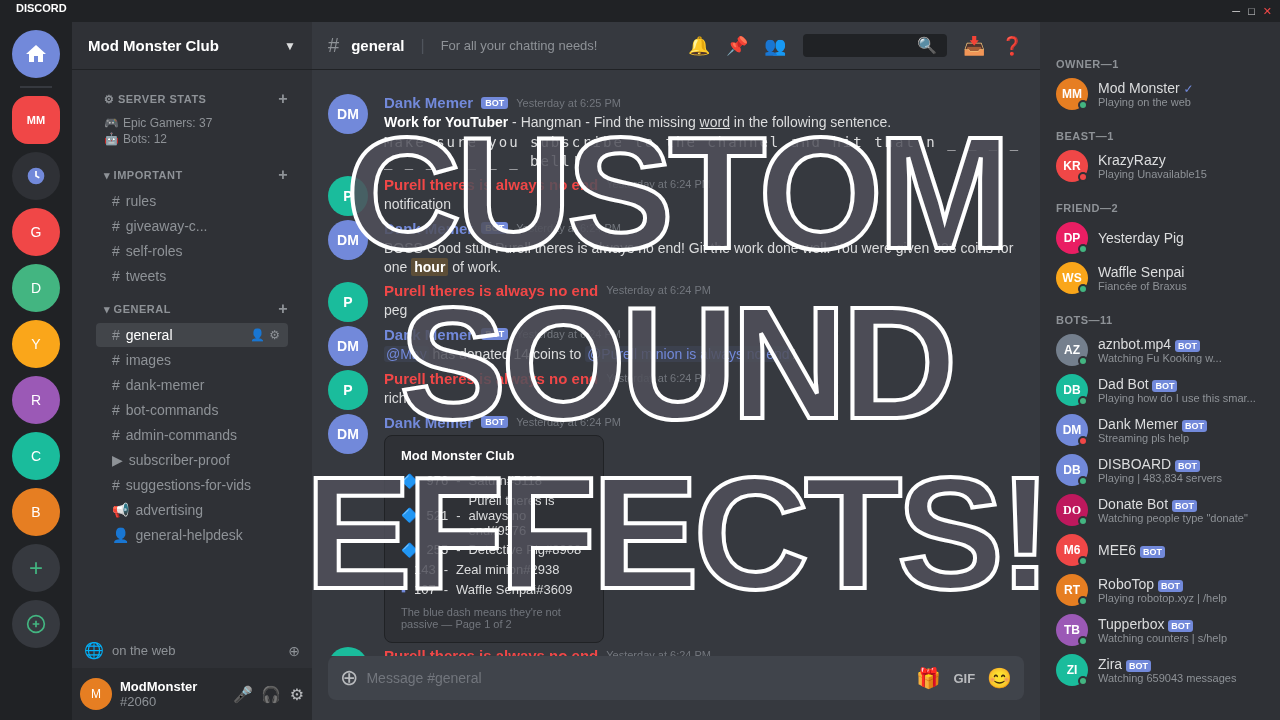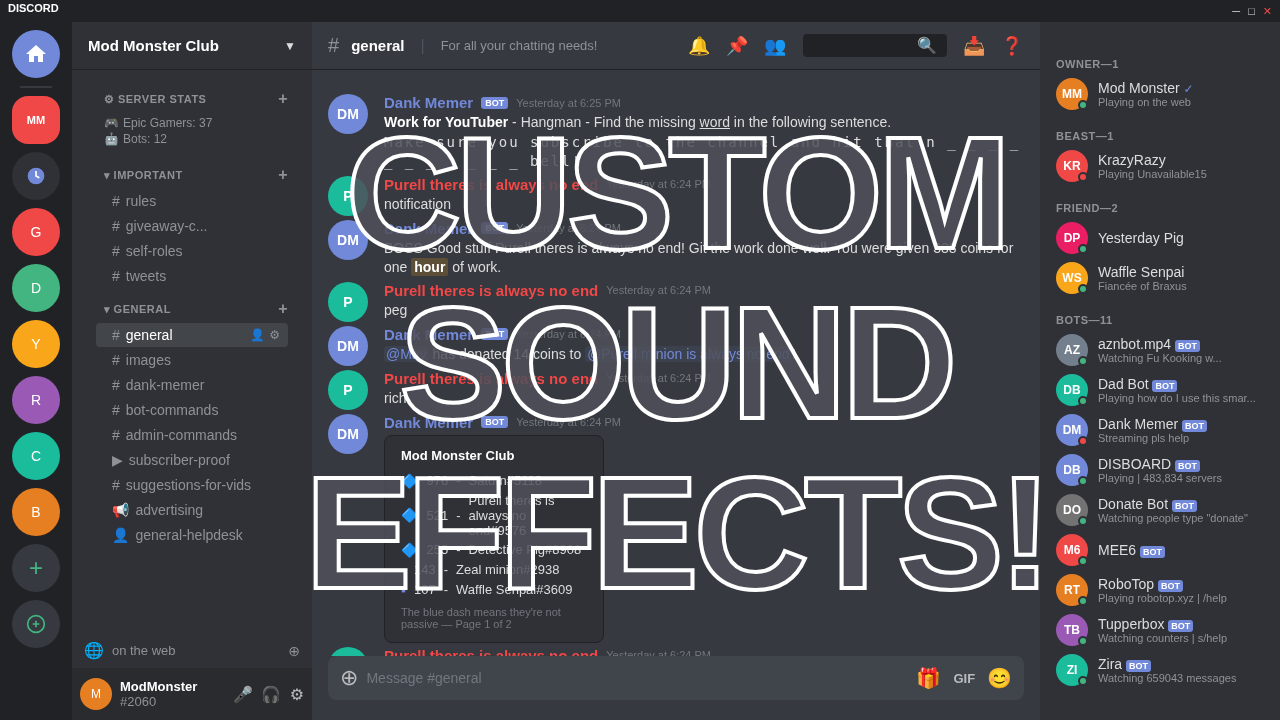--- a/index.html
+++ b/index.html
@@ -9,21 +9,21 @@
     .titlebar {
       height: 22px;
       background: #202225;
       display: flex;
       align-items: center;
       justify-content: flex-end;
       padding: 0 8px;
       gap: 8px;
     }
     .titlebar-icon { color: #dcddde; font-size: 11px; cursor: pointer; }
-    .titlebar-discord { position: absolute; left: 8px; top: 2px; color: #fff; font-size: 11px; font-weight: bold; }
+    .titlebar-discord { position: absolute; left: 16px; top: 2px; color: #fff; font-size: 11px; font-weight: bold; }
 
     
     .app-body { display: flex; flex: 1; overflow: hidden; }
 
     
     .server-list {
       width: 72px;
       background: #202225;
       display: flex;
       flex-direction: column;
@@ -358,21 +358,21 @@
       bottom: 0; right: 0;
       border: 2px solid #2f3136;
     }
     .status-online { background: #43b581; }
     .status-dnd { background: #f04747; }
 
     .checkmark { color: #7289da; font-size: 12px; }
 
     
     .av-blue { background: #7289da; }
-    .av-green { background: #737373; }
+    .av-green { background: #be185d; font-family: Liberation Serif, serif; }
     .av-red { background: #f04747; }
     .av-yellow { background: #faa61a; }
     .av-purple { background: #9b59b6; }
     .av-teal { background: #1abc9c; }
     .av-orange { background: #e67e22; }
     .av-pink { background: #e91e63; }
     .av-gray { background: #747f8d; }
 
     .on-the-web {
       display: flex;

